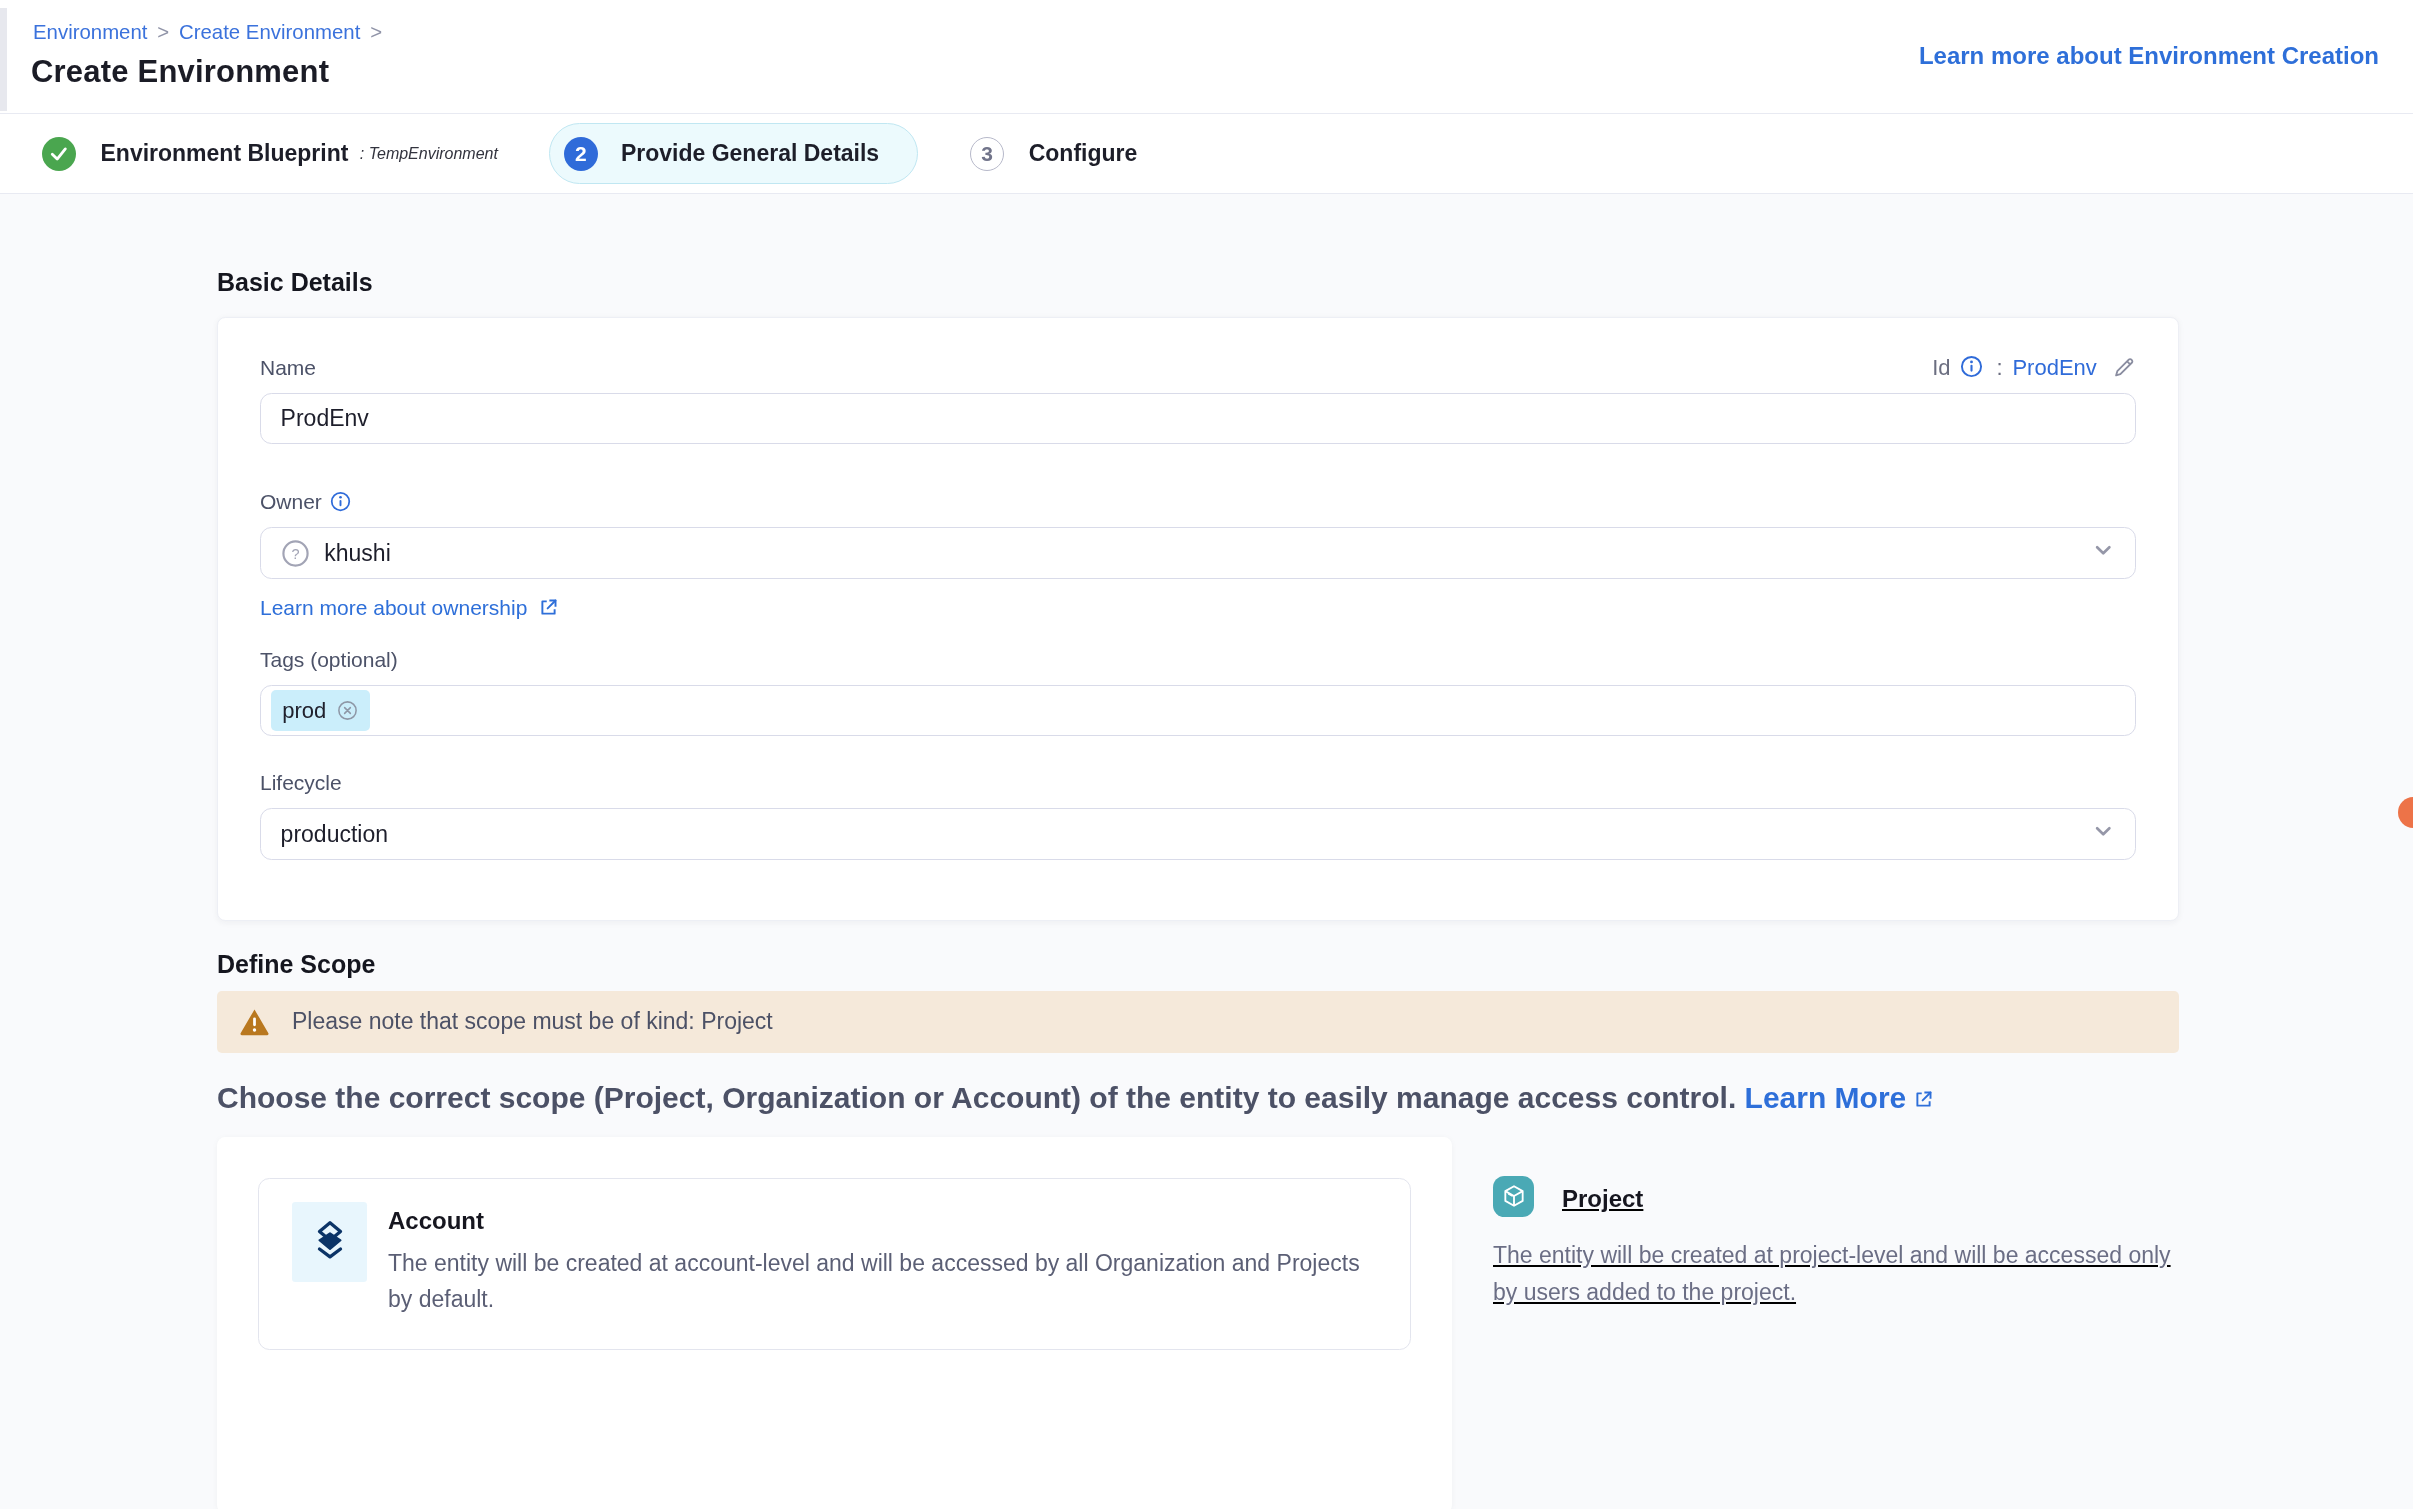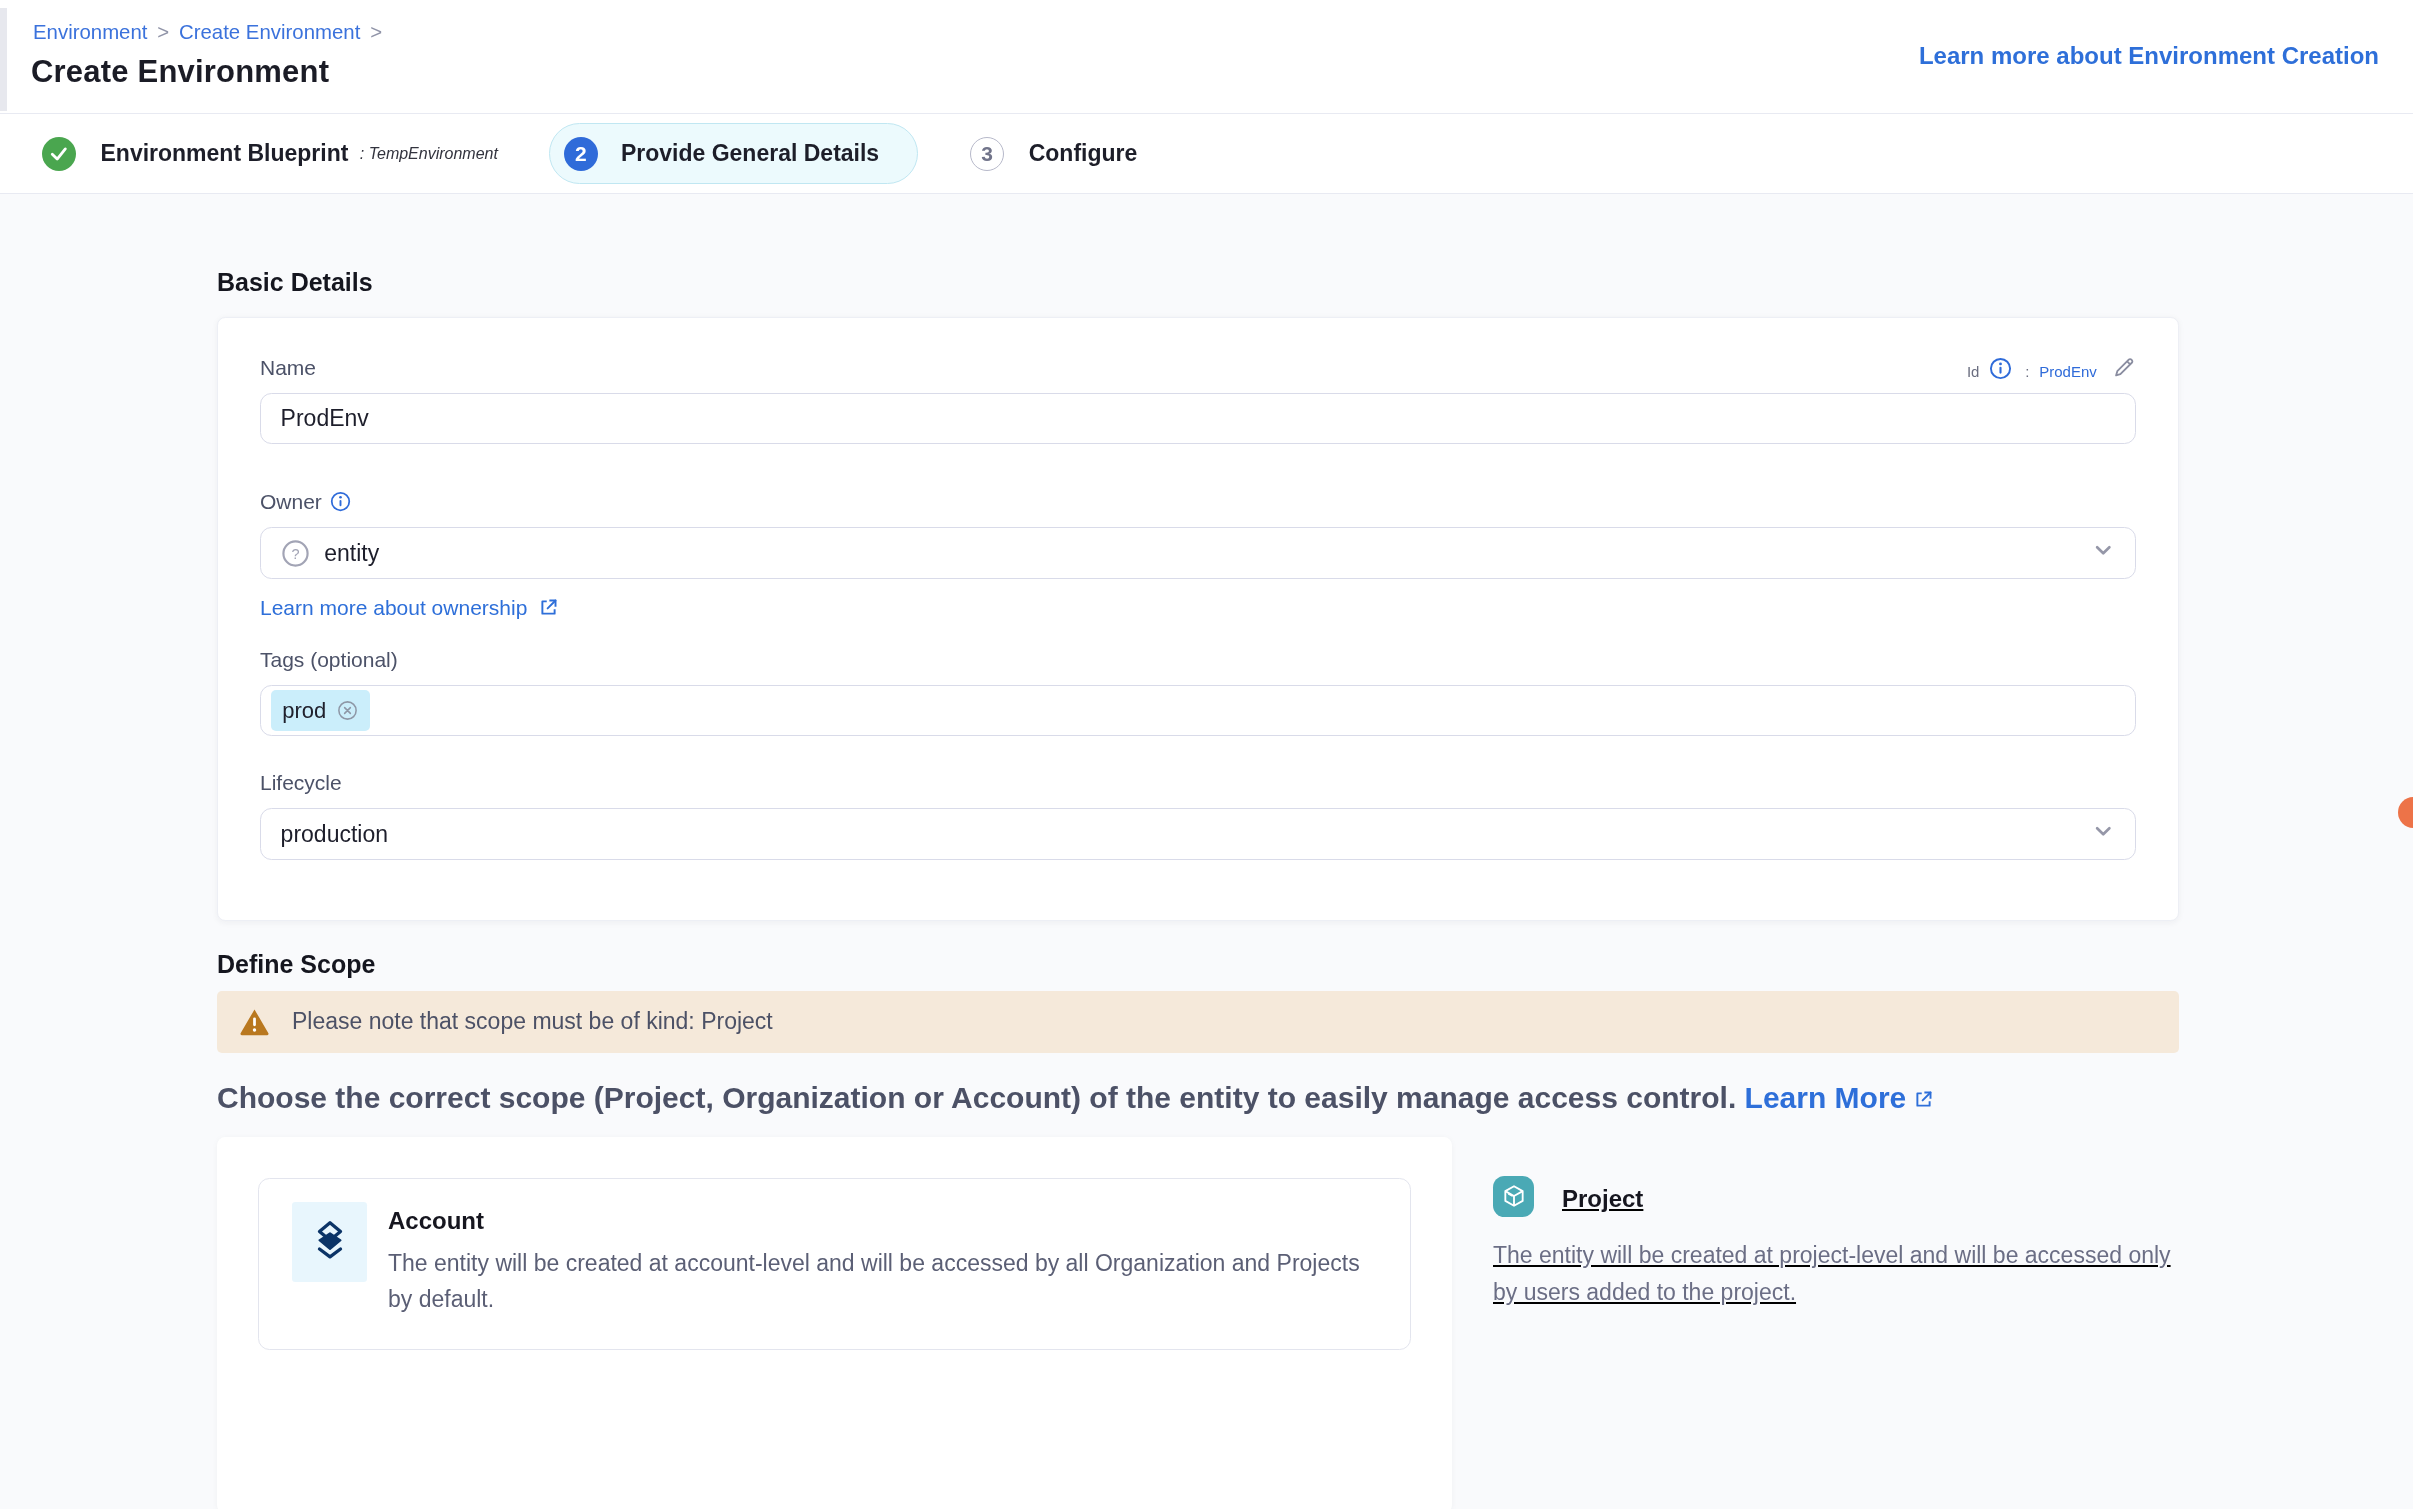--- a/index.html
+++ b/index.html
@@ -31,21 +31,21 @@
 
   
   .body-content { margin-left:217px; width:1962px; }
   .section-heading { margin-top:74px; font-size:25px; line-height:29px; font-weight:700; color:#15161f; }
   .section-heading.scope { margin-top:29px; }
 
   .card { margin-top:19.6px; background:#fff; border:0.8px solid #edeff5; border-radius:8.2px; box-shadow:0 1.6px 6.5px rgba(40,41,61,.05); padding:36px 42px 60px; }
 
   .label { font-size:21px; color:#4c5268; line-height:28px; display:flex; align-items:center; gap:8.2px; }
   .name-row { display:flex; justify-content:space-between; align-items:center; }
-  .id-row { display:flex; align-items:flex-end; gap:9.8px; font-size:15px; }
+  .id-row { display:flex; align-items:flex-start; gap:9.8px; font-size:22px; }
   .id-label { color:#6b6e80; }
   .id-colon { color:#6b6e80; margin-left:3.3px; }
   .id-value { color:#2f6bd9; cursor:pointer; }
 
   .input, .select, .textarea, .tags-box { margin-top:11.4px; width:100%; background:#fff; border:1.6px solid #d9dbe9; border-radius:11.4px; font-size:23px; color:#1d1e2b; }
   .input { height:51px; display:flex; align-items:center; padding:0 19.6px; }
   .select { height:52px; display:flex; align-items:center; padding:0 19.6px; cursor:pointer; }
   .select .chev { margin-left:auto; }
   .textarea { position:relative; height:90px; padding:16.3px 19.6px; }
   .tags-box { height:51px; display:flex; align-items:center; padding:0 9.8px; }
@@ -161,21 +161,21 @@
               </svg>
           </span>
         </span>
         <div class="select">
           <span class="q-icon">
             <svg width="29" height="29" viewBox="0 0 24 24" style="font-size:28px">
                 <circle cx="12" cy="12" r="10" fill="none" stroke="#a2a4b5" stroke-width="1.8"></circle>
                 <text x="12" y="16.4" text-anchor="middle" font-size="12" fill="#a2a4b5" font-family="Liberation Sans, sans-serif">?</text>
               </svg>
           </span>
-          <span>entity</span>
+          <span>khushi</span>
           <span class="chev">
             <svg width="24.5" height="24.5" viewBox="0 0 24 24">
                 <path d="M6 9 L12 15 L18 9" fill="none" stroke="#9597a8" stroke-width="2.6" stroke-linecap="round" stroke-linejoin="round"></path>
               </svg>
           </span>
         </div>
         <div class="link-row">
           <span>Learn more about ownership</span>
           <span style="display:flex;">
             <svg width="21" height="21" viewBox="0 0 24 24">

